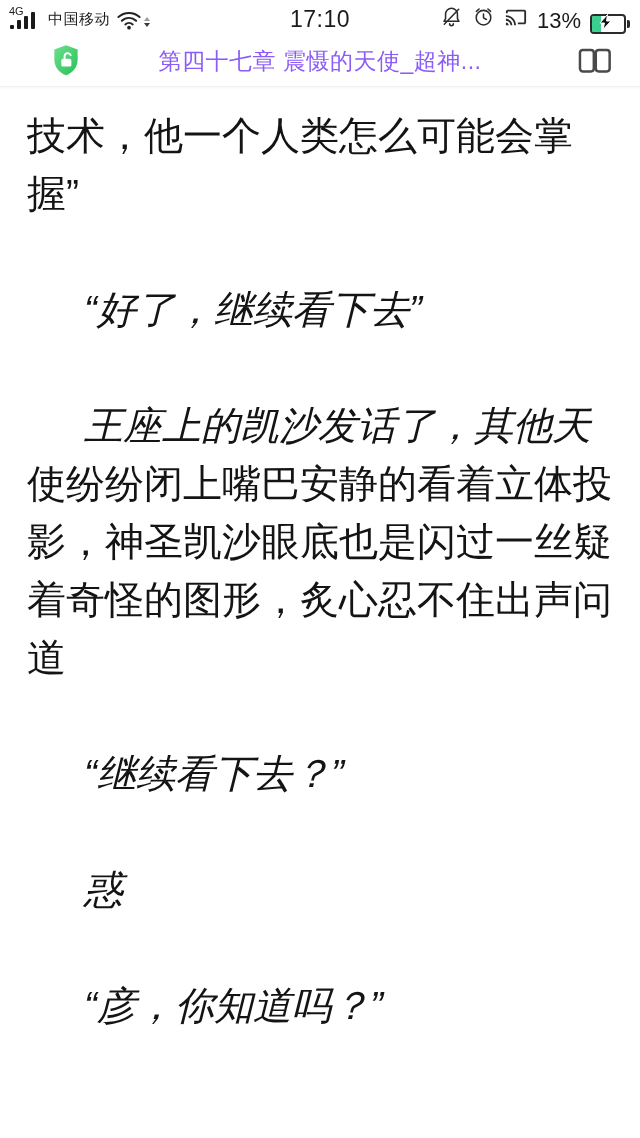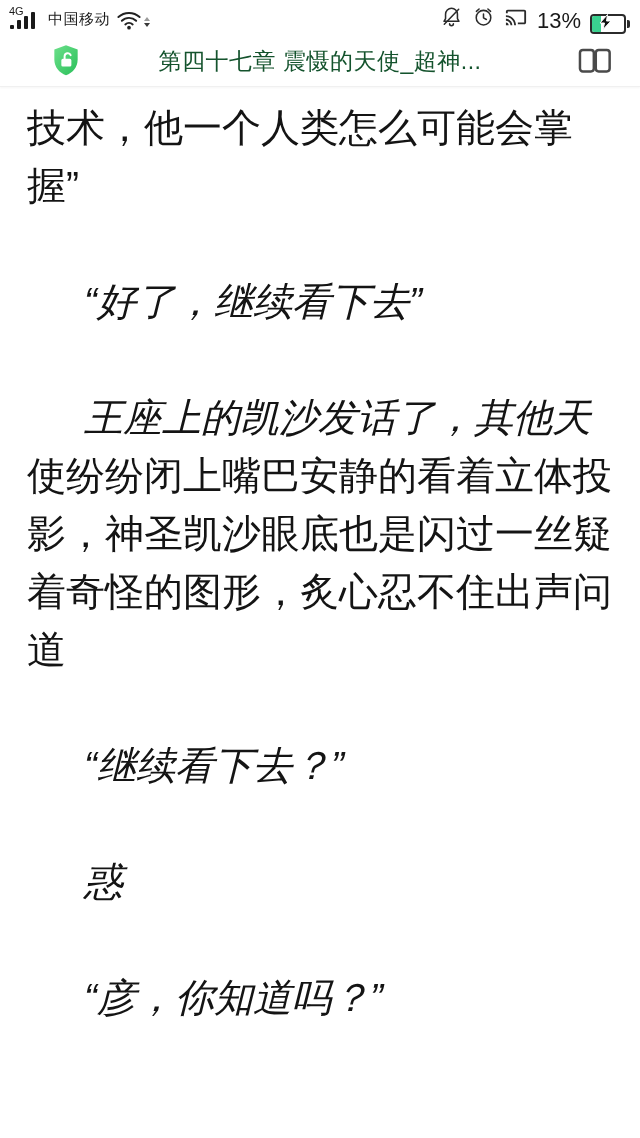--- a/index.html
+++ b/index.html
@@ -52,33 +52,33 @@
     height:50px;
     display:flex;align-items:center;
     position:relative;
     background:#ffffff;
     border-bottom:1px solid #f0f0f0;
     box-shadow:0 1px 2px rgba(0,0,0,.04);
   }
   .shield{position:absolute;left:52px;top:8px;width:28px;height:33px;}
   .page-title{
     position:absolute;left:0;right:0;text-align:center;
-    font-size:23px;color:#14532d;letter-spacing:.5px;
+    font-size:23px;color:#8b5cf6;letter-spacing:.5px;
     white-space:nowrap;overflow:hidden;
   }
   .book{position:absolute;right:28px;top:11px;width:34px;height:28px;}
 
   
   .reader-content{
     padding:4px 27px 0 27px;
     font-size:39px;
     color:#141414;
   }
   .para{margin-top:58px;}
-  .para:first-child{margin-top:8px;}
+  .para:first-child{margin-top:16px;}
   .line{height:58px;line-height:58px;white-space:nowrap;}
   .para.indent .line:first-child{text-indent:57px;font-style:italic;}
 </style>
 </head>
 <body>
 
 <div class="status-bar">
   <div class="sb-left">
     <div class="signal-wrap">
       <span class="sig-4g">4G</span>
@@ -97,20 +97,21 @@
         <path d="M8.6 15 a5 5 0 0 1 6.8 0" fill="none" stroke="#222" stroke-width="1.8" stroke-linecap="round"></path>
         <circle cx="12" cy="18" r="1.7" fill="#222"></circle>
       </svg>
       <span class="updown">
         <i class="tri-up"></i>
           <i class="tri-dn"></i>
       </span>
     </span>
   </div>
 
+  <div class="sb-center">17:10</div>
 
   <div class="sb-right">
     <span>
       <svg width="23" height="23" viewBox="0 0 24 24">
         <path d="M12 3.4 a6.2 6.2 0 0 0 -6.2 6.2 v4.6 L4.2 17 h15.6 l-1.6 -2.8 V9.6 A6.2 6.2 0 0 0 12 3.4 Z" fill="none" stroke="#2b2b2b" stroke-width="1.6" stroke-linejoin="round"></path>
         <path d="M10 19.6 a2 2 0 0 0 4 0" fill="none" stroke="#2b2b2b" stroke-width="1.6" stroke-linecap="round"></path>
         <path d="M4.5 20 L19.5 4.5" stroke="#2b2b2b" stroke-width="1.6" stroke-linecap="round"></path>
       </svg>
     </span>
     <span>

